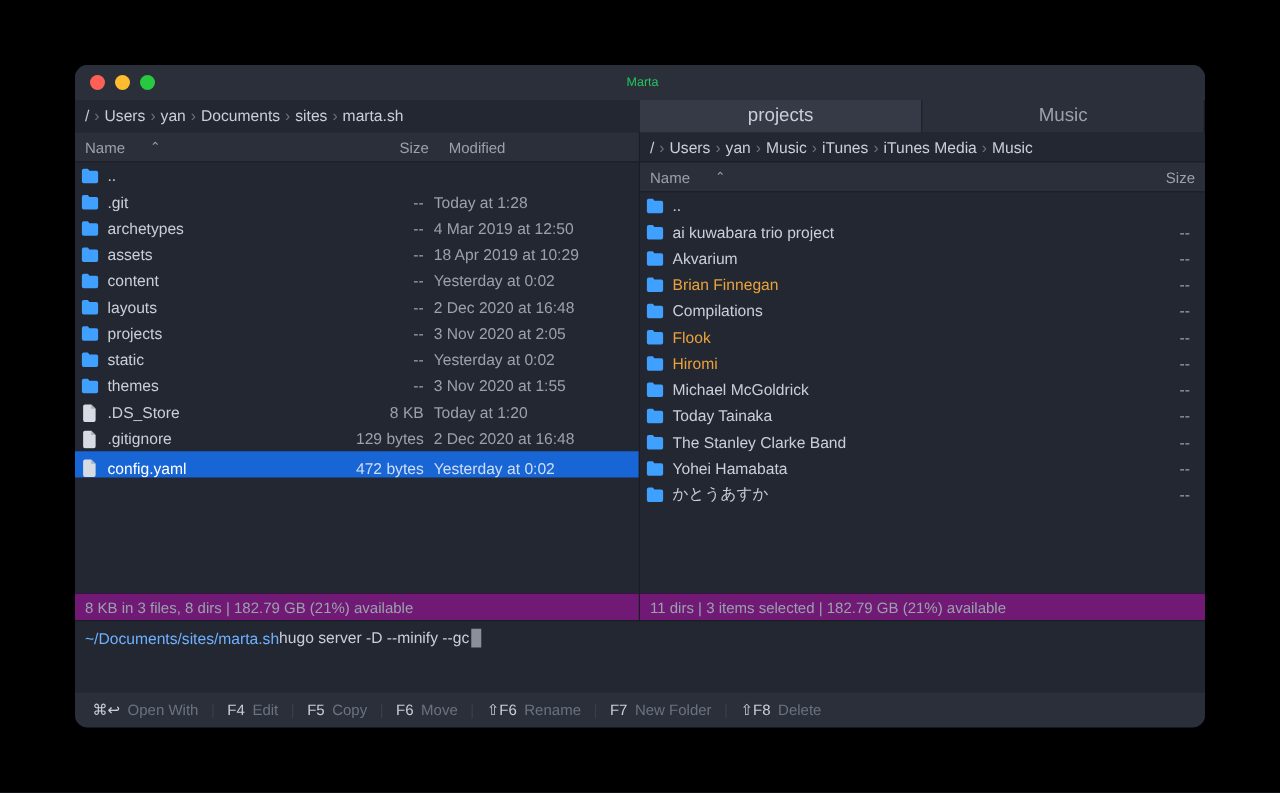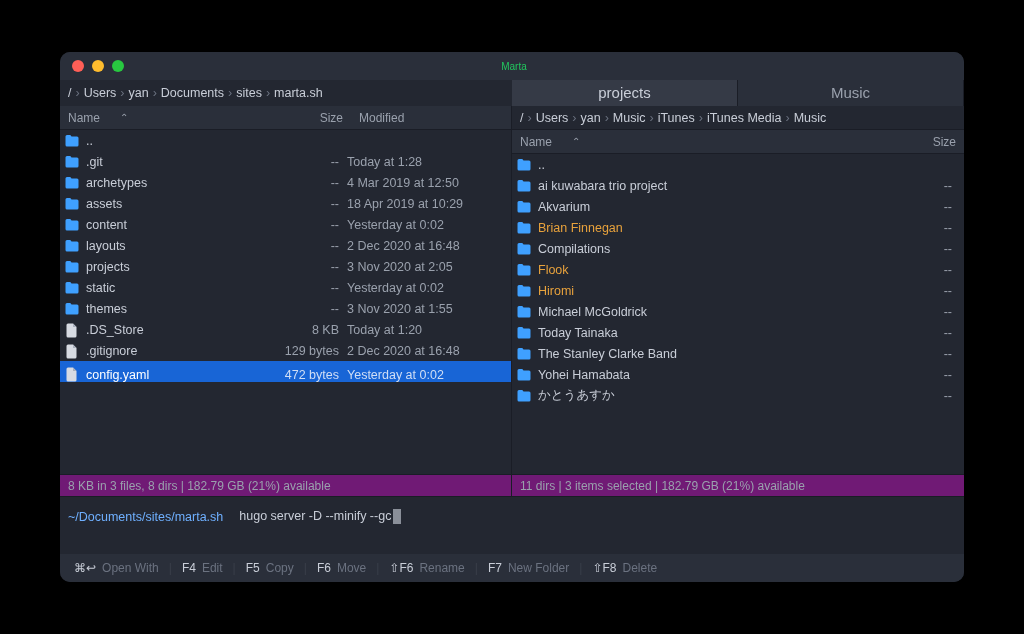--- a/index.html
+++ b/index.html
@@ -33,21 +33,21 @@
 .row { display: flex; align-items: center; height: 21px; font-size: 12.5px; color: #c9ced8; padding: 0 4px; cursor: default; }
 .row.selected { background: #1865d6; color: #fff; align-items: flex-end; }
 .row.highlighted { color: #e8a23c; }
 .row .icon { width: 16px; height: 16px; margin-right: 6px; flex-shrink: 0; display: flex; align-items: center; justify-content: center; }
 .row .name { flex: 1; white-space: nowrap; overflow: hidden; text-overflow: ellipsis; }
 .row .size { width: 90px; text-align: right; color: #9aa1ad; padding-right: 8px; }
 .row.selected .size { color: #d0def5; }
 .row .mod { width: 160px; color: #9aa1ad; white-space: nowrap; }
 .row.selected .mod { color: #d0def5; }
 .status { height: 22px; line-height: 22px; font-size: 12px; color: #9aa1ad; padding: 0 8px; background: #701a75; border-top: 1px solid #1a1d26; }
-.terminal { height: 28px; display: flex; align-items: flex-end; background: #232731; padding: 0 8px; font-family: "SF Mono", Menlo, Consolas, monospace; font-size: 12.5px; color: #c9ced8; gap: 16px; border-top: 1px solid #1a1d26; }
+.terminal { height: 28px; display: flex; align-items: center; background: #232731; padding: 0 8px; font-family: "SF Mono", Menlo, Consolas, monospace; font-size: 12.5px; color: #c9ced8; gap: 0; border-top: 1px solid #1a1d26; }
 .terminal .prompt { color: #6fb0ff; }
 .cursor-block { display: inline-block; width: 8px; height: 15px; background: #8a8f99; vertical-align: middle; margin-left: 2px;}
 .spacer-gap { height: 30px; background: #232731; }
 .fn-bar { height: 28px; display: flex; align-items: center; background: #2a2f3a; font-size: 12px; color: #6b7280; padding: 0 6px; gap: 2px; }
 .fn-item { display: flex; align-items: center; gap: 6px; padding: 0 8px; }
 .fn-key { color: #c9ced8; font-weight: 500; }
 .fn-sep { color: #3a3f4a; }
 svg.fi { width: 16px; height: 16px; }
 .right-breadcrumb-row { height: 24px; display: flex; align-items: center; background: #232731; border-bottom: 1px solid #1a1d26;}
 </style>

